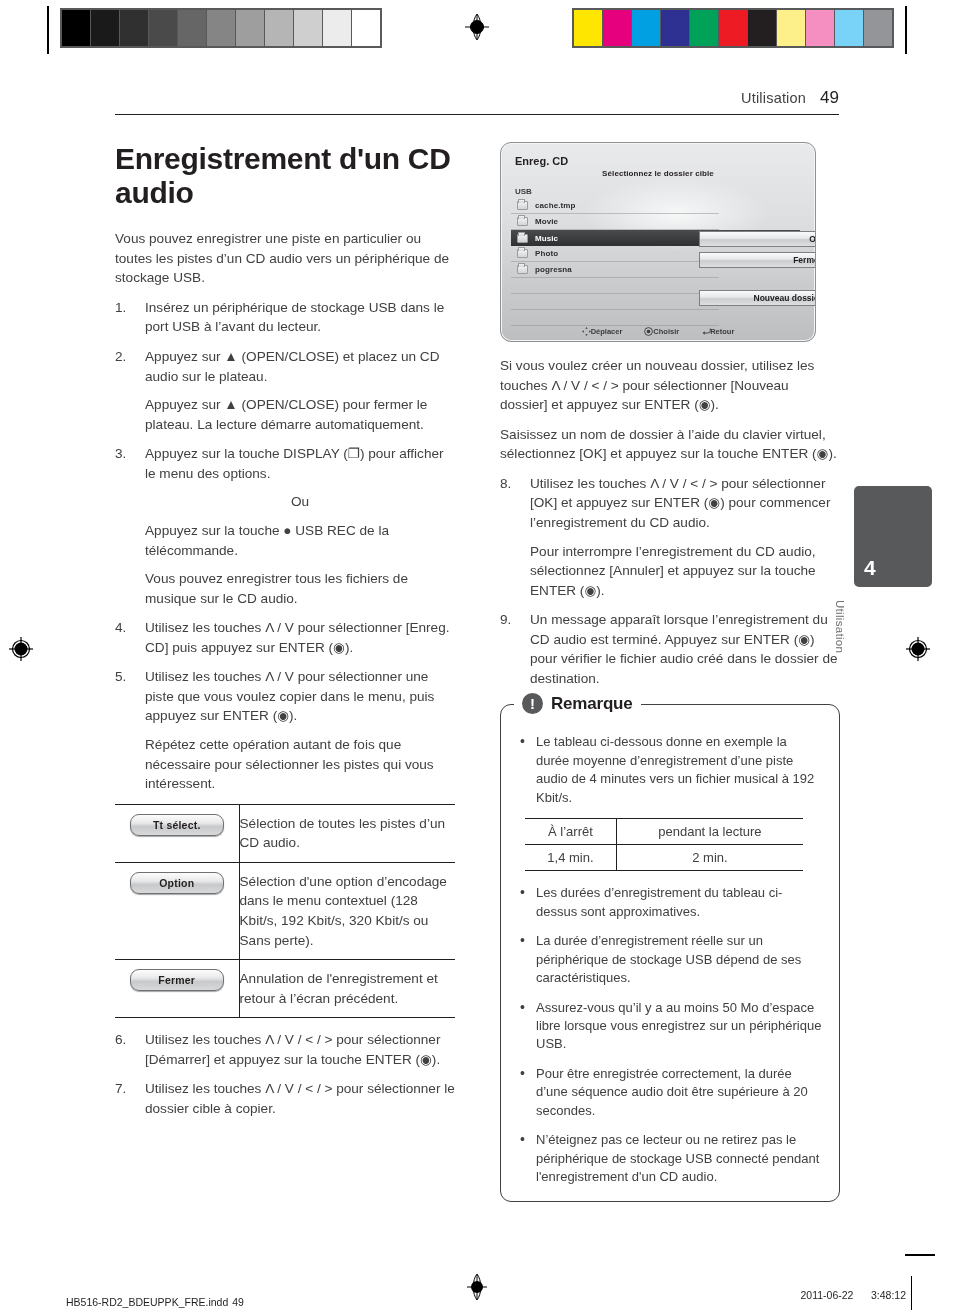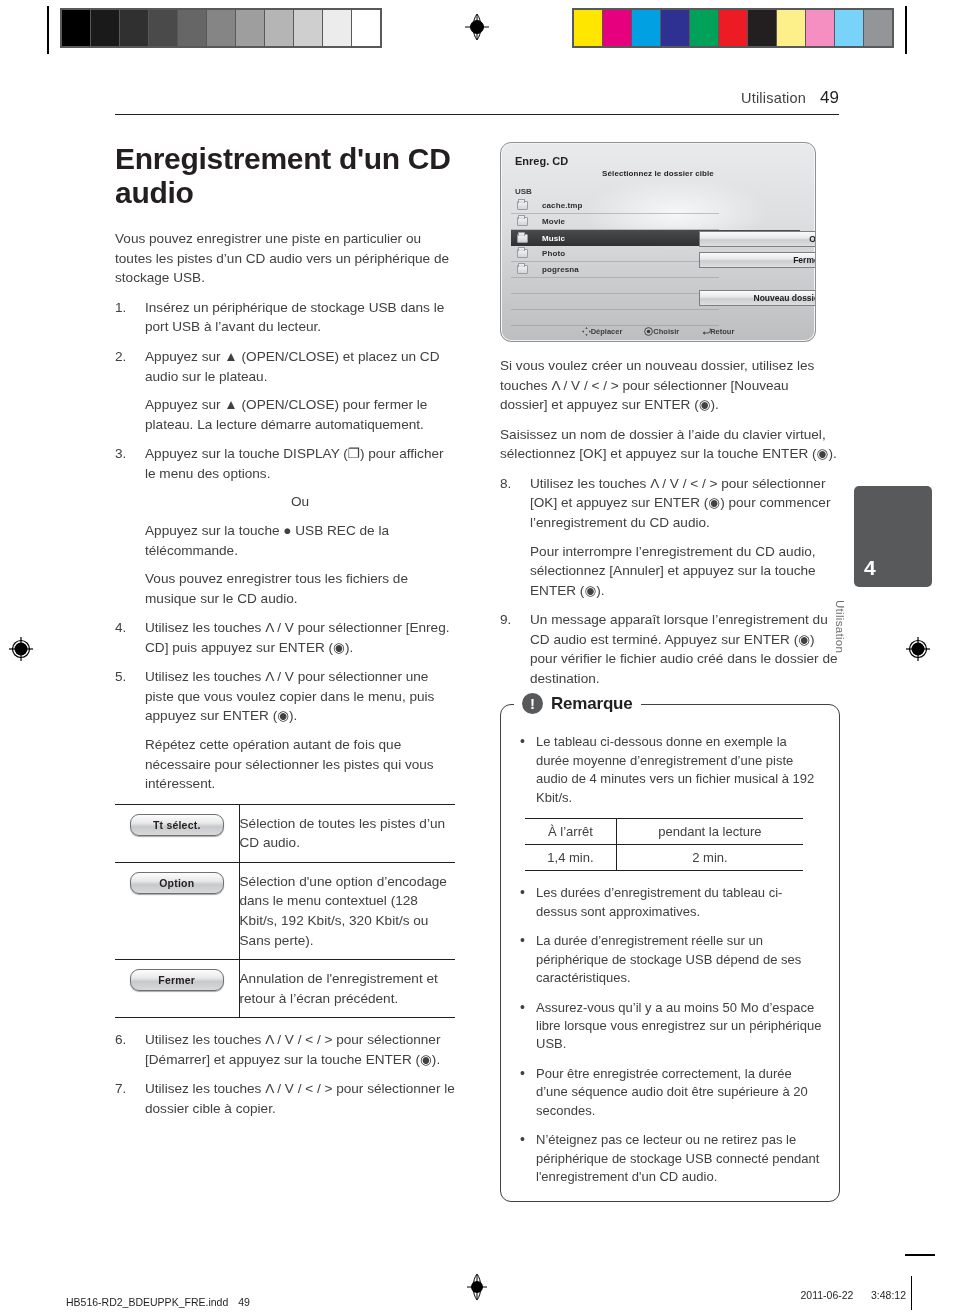--- a/index.html
+++ b/index.html
@@ -97,21 +97,21 @@
   .shot .shot-title { position:absolute; left:14px; top:12px; font-size:11px; font-weight:700; color:#231f20; }
   .shot .shot-sub { position:absolute; left:0; right:0; top:26px; text-align:center;
                     font-size:8px; font-weight:700; color:#231f20; letter-spacing:0.1px;}
   .shot .shot-sub span { position:relative; left:0; }
   .shot .usb-label { position:absolute; left:14px; top:44px; font-size:8px; font-weight:700; color:#3a3b3d; }
   .shot .glow { position:absolute; left:80px; top:34px; width:190px; height:74px;
                 background:radial-gradient(ellipse at center, rgba(255,255,255,.75) 0%, rgba(255,255,255,0) 70%);
                 pointer-events:none; }
 
   .filelist { position:absolute; left:10px; top:55px; width:208px; }
-  .filerow { height:16px; display:flex; align-items:center; gap:14px;
+  .filerow { height:16px; display:flex; align-items:center; gap:7px;
              padding-left:6px; border-bottom:1px solid rgba(150,152,155,.55); }
   .filerow .fname { font-size:8px; font-weight:700; color:#2d2e30; letter-spacing:.1px; }
   .filerow.sel { background:linear-gradient(to bottom,#4a4b4d,#2f3032); width:289px; border-bottom:none; }
   .filerow.sel .fname { color:#ffffff; }
   .folder { width:11px; height:9px; flex:0 0 auto; position:relative;
             background:linear-gradient(to bottom,#f2f3f4,#d3d5d7); border:1px solid #9a9c9f; border-radius:1px; }
   .folder:before { content:""; position:absolute; left:0; top:-3px; width:5px; height:3px;
                    background:linear-gradient(to bottom,#f2f3f4,#d3d5d7); border:1px solid #9a9c9f;
                    border-bottom:none; border-radius:1px 1px 0 0; }
   .filerow.sel .folder { background:linear-gradient(to bottom,#f2f3f4,#cfd1d3); }
@@ -170,21 +170,21 @@
     position:absolute; left:846px; top:600px; width:101px; height:20px;
     transform:rotate(90deg); transform-origin:left top;
     font-size:11.5px; color:#6d6e71; letter-spacing:.3px;
     white-space:nowrap;
   }
 
   
   .footer { position:absolute; left:66px; top:1284px; width:840px;
             display:flex; align-items:center; justify-content:space-between;
             font-size:10.5px; color:#231f20; }
-  .footer .f-left { display:flex; gap:10px;margin-top:12px; }
+  .footer .f-left { display:flex; gap:4px;margin-top:12px; }
   .footer .f-right { display:flex; gap:7px; }
   .footer-rule { position:absolute; left:911px; top:1276px; width:1.4px; height:34px; background:#000; }
   .footer-rule-top { position:absolute; left:905px; top:1254px; width:30px; height:2px; background:#000; }
 </style>
 </head>
 <body>
 
 <div class="calib-strip">
   <div class="crop-rule crop-left"></div>
   <div class="crop-rule crop-right"></div>

